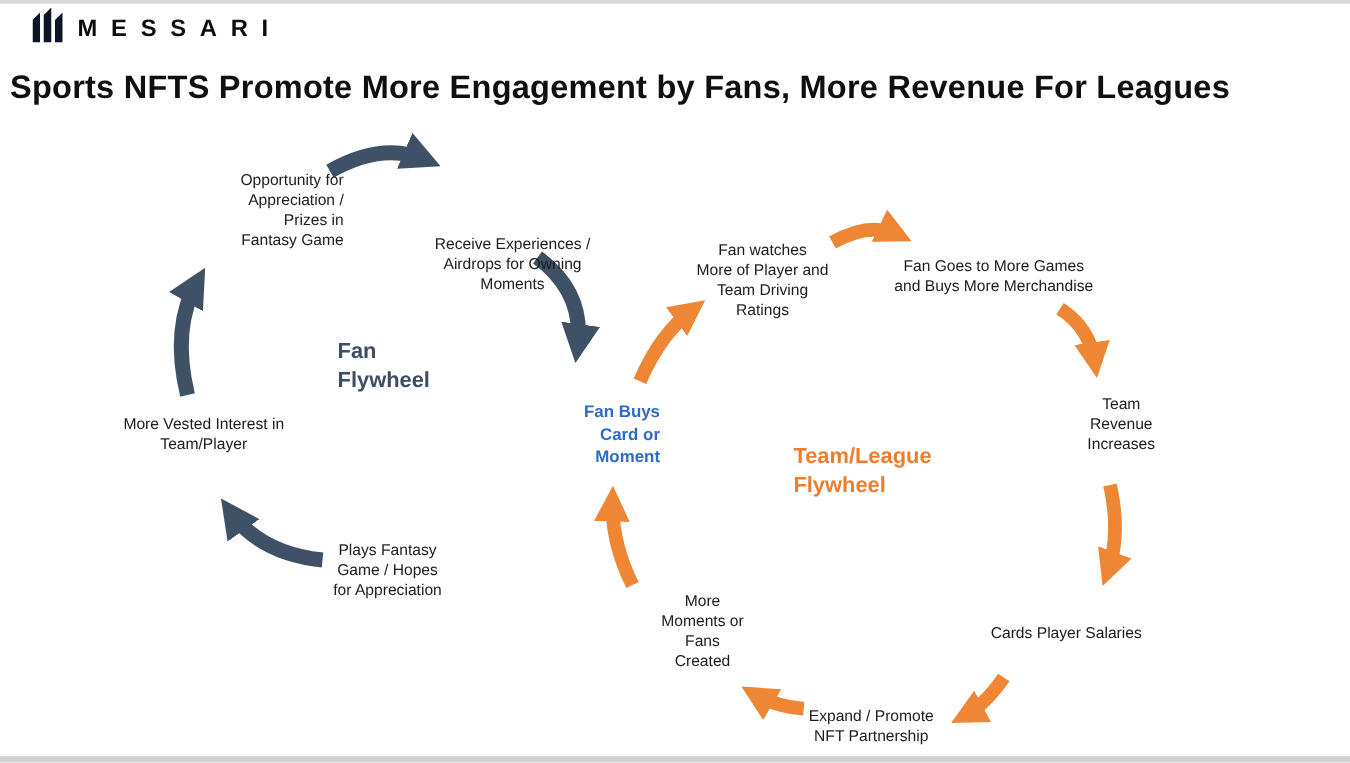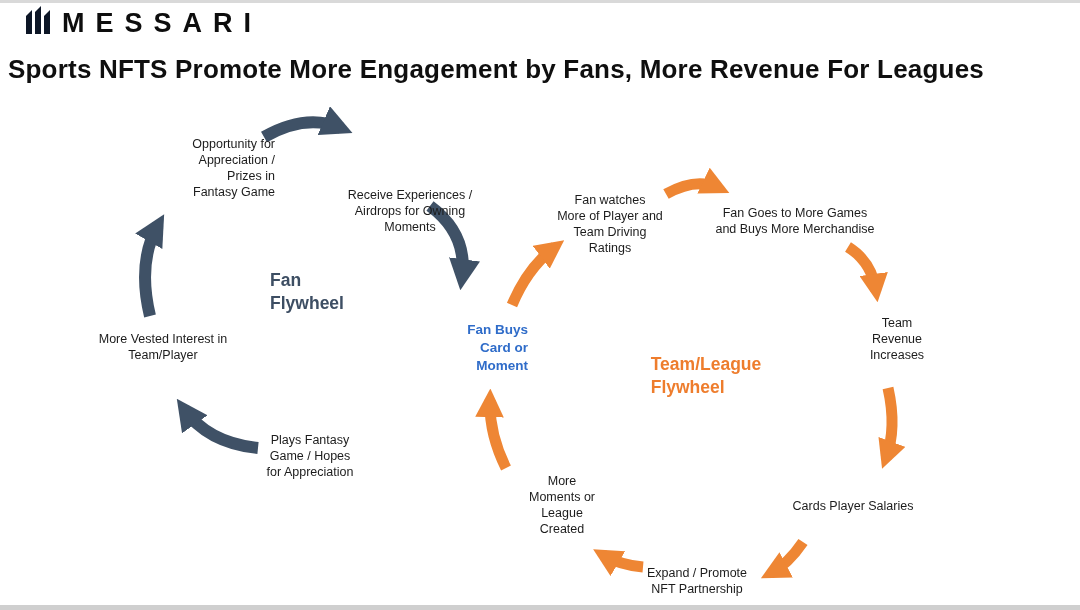--- a/index.html
+++ b/index.html
@@ -6,21 +6,21 @@
   .canvas{
     position:relative;width:1080px;height:610px;background:#ffffff;
     font-family:"Liberation Sans","DejaVu Sans",sans-serif;overflow:hidden;
   }
   .edge-strip{position:absolute;left:0;width:100%;background:#d9d9d9;}
   .edge-top{top:0;height:3px;}
   .edge-bottom{bottom:0;height:5px;background:#cfcfcf;}
 
   .brand{position:absolute;left:26px;top:6px;display:flex;align-items:center;gap:10px;}
   .brand-text{
-    font-size:27px;font-weight:700;color:#0d0d0d;letter-spacing:11px;line-height:1;
+    font-size:19px;font-weight:700;color:#0d0d0d;letter-spacing:11px;line-height:1;
     padding-top:2px;white-space:nowrap;
   }
   .page-title{
     position:absolute;left:8px;top:54px;width:1068px;
     font-size:26px;font-weight:800;color:#0f0f0f;letter-spacing:.2px;white-space:nowrap;
   }
 
   .node{
     position:absolute;transform:translate(-50%,-50%);
     text-align:center;font-size:12.5px;line-height:1.28;color:#1c1c1c;
@@ -115,17 +115,17 @@
   <div class="node" style="left:795px;top:221px;width:200px;">Fan Goes to More Games
 and Buys More Merchandise</div>
   <div class="node" style="left:897px;top:339px;width:90px;">Team
 Revenue
 Increases</div>
   <div class="node" style="left:853px;top:506px;width:170px;">Cards Player Salaries</div>
   <div class="node" style="left:697px;top:581px;width:160px;">Expand / Promote
 NFT Partnership</div>
   <div class="node" style="left:562px;top:505px;width:100px;">More
 Moments or
-League
+Fans
 Created</div>
-  <div class="center-label team-center" style="left:706px;top:376px;">Team/League
+  <div class="center-label team-center" style="left:690px;top:376px;">Team/League
 Flywheel</div>
 </div>
 
 </body></html>

